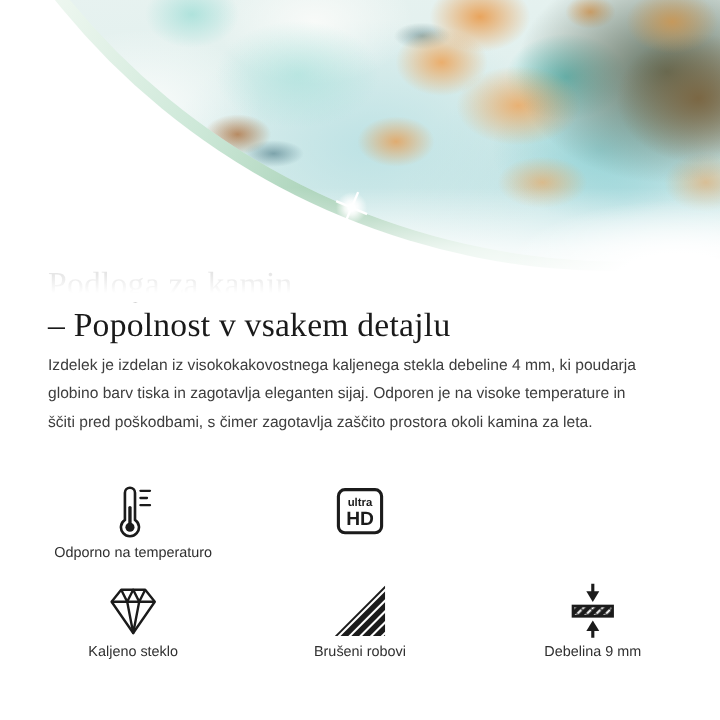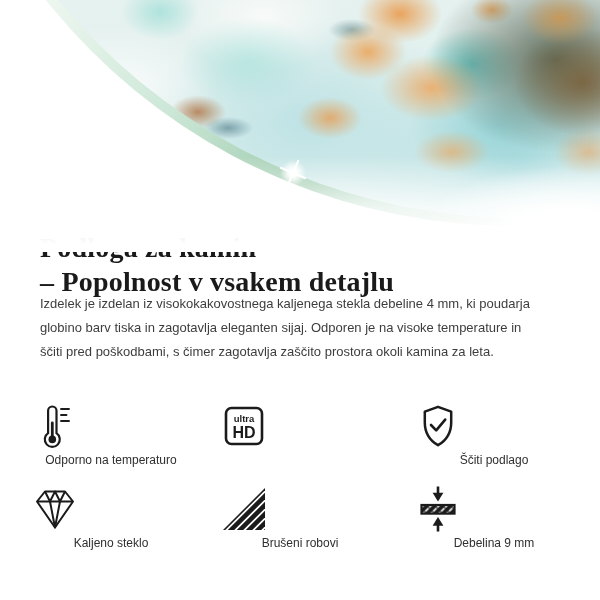--- a/index.html
+++ b/index.html
@@ -57,36 +57,36 @@
   }
   .hero-fade{
     position:absolute;inset:0;z-index:4;pointer-events:none;
     background:
       radial-gradient(210px 95px at 565px 235px, #fff 25%, rgba(255,255,255,0) 72%),
       linear-gradient(to bottom, rgba(255,255,255,0) 62%, rgba(255,255,255,.75) 82%, #fff 97%);
   }
 
   
   .title{
-    position:absolute;left:40px;top:231px;margin:0;
+    position:absolute;left:40px;top:221px;margin:0;
     font-family:"Liberation Serif","DejaVu Serif",serif;
-    font-weight:700;font-size:28px;line-height:34px;
+    font-weight:400;font-size:28px;line-height:34px;
     color:var(--title-text,#1a1a1a);letter-spacing:.2px;
   }
   .title span{display:block;}
   .desc{
     position:absolute;left:40px;top:292px;width:505px;margin:0;
     font-size:13px;line-height:24px;color:var(--body-text,#3d3d3d);
   }
 
   
   .feature{position:absolute;width:160px;text-align:center;}
   .c1{left:31px}.c2{left:220px}.c3{left:414px}
   .r1{top:402px}.r2{top:485px}
-  .ficon{height:48px;display:flex;align-items:center;color:var(--icon-stroke,#1b1b1b);}
+  .ficon{height:48px;display:flex;align-items:center;justify-content:center;color:var(--icon-stroke,#1b1b1b);}
   .ficon svg{display:block;}
   .flabel{margin-top:3px;font-size:12px;color:var(--label-text,#2f2f2f);}
 </style>
 </head>
 <body>
 
 <div class="canvas">
 
   <div class="hero" title="Okrogla kaljena steklena podloga z abstraktnim tiskom v turkizni, beli in zlati barvi">
     <div class="disc-edge"></div>
@@ -119,29 +119,20 @@
   <div class="feature c2 r1">
     <div class="ficon">
       <svg width="48" height="48" viewBox="0 0 48 48" fill="none" stroke="currentColor">
         <rect x="6" y="6" width="36" height="36" rx="5.5" stroke-width="2.6"></rect>
         <text x="24" y="20" text-anchor="middle" font-family="Liberation Sans, sans-serif" font-size="9.5" font-weight="bold" fill="currentColor" stroke="none">ultra</text>
         <text x="24" y="35.5" text-anchor="middle" font-family="Liberation Sans, sans-serif" font-size="16" font-weight="bold" fill="currentColor" stroke="none">HD</text>
       </svg>
     </div>
   </div>
 
-  <div class="feature c3 r1">
-    <div class="ficon">
-      <svg width="48" height="48" viewBox="0 0 48 48" fill="none" stroke="currentColor" stroke-width="2.5" stroke-linejoin="round">
-        <path d="M24,4.8 L37.2,9.6 V20.4 C37.2,30.6 31.8,38.6 24,43.2 C16.2,38.6 10.8,30.6 10.8,20.4 V9.6 Z"></path>
-        <path d="M17,23 L22.2,28.4 L31.2,17.6" stroke-width="2.6" stroke-linecap="round"></path>
-      </svg>
-    </div>
-    <div class="flabel">Ščiti podlago</div>
-  </div>
 
   <div class="feature c2 r2">
     <div class="ficon">
       <svg width="48" height="48" viewBox="0 0 48 48">
         <defs>
             <clipPath id="pe-clip">
               <polygon points="3,45 45,3 45,45"></polygon>
             </clipPath>
           </defs>
         <g clip-path="url(#pe-clip)" stroke="currentColor" stroke-width="4.6">

